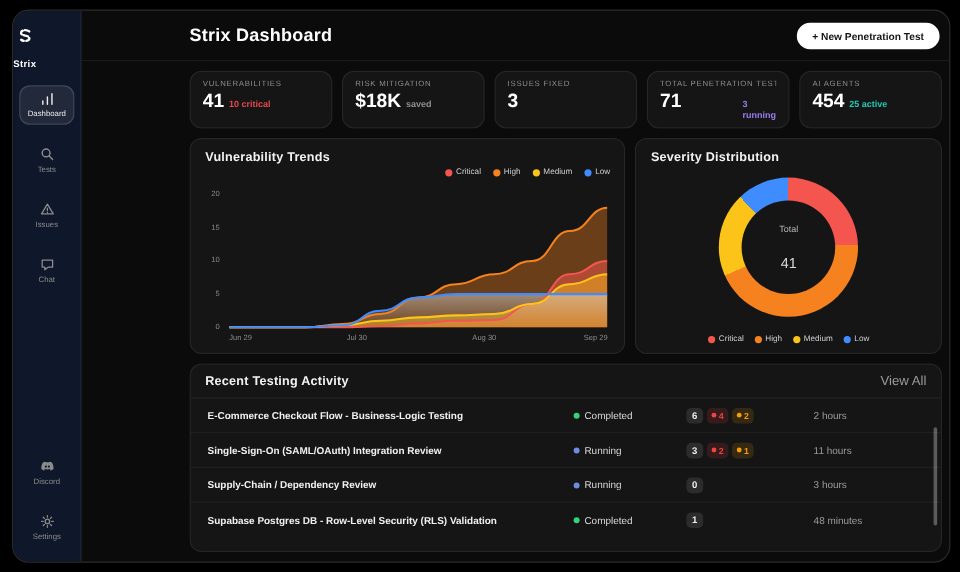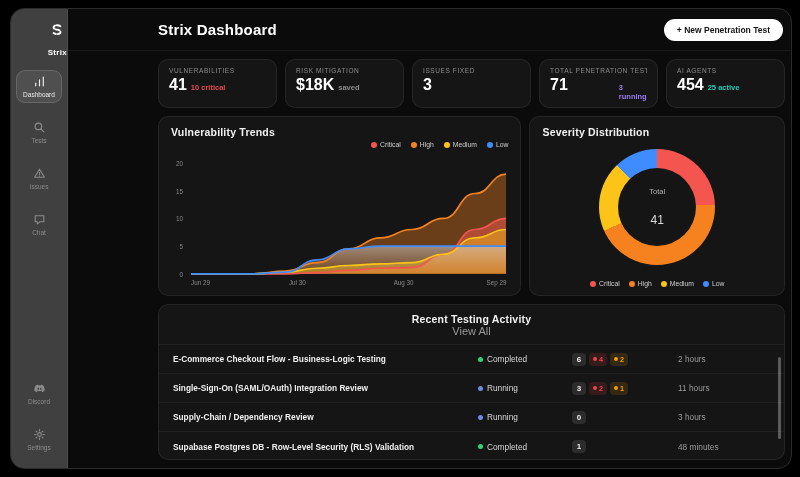--- a/index.html
+++ b/index.html
@@ -3,23 +3,23 @@
 <meta charset="utf-8">
 <style>
   * { box-sizing: border-box; margin: 0; padding: 0; }
   html,body { width:800px; height:477px; background:#000; overflow:hidden;
     font-family:"Liberation Sans", sans-serif; -webkit-font-smoothing:antialiased; }
   .window { position:absolute; left:10px; top:8px; width:782px; height:461px;
     background:#0b0b0b; border:1px solid #2b2b2b; border-radius:14px;
     display:flex; overflow:hidden; }
 
   
-  .sidebar { width:57px; flex:0 0 57px; background:#404040;
+  .sidebar { width:57px; flex:0 0 57px; background:#0f172a;
     border-right:1px solid rgba(255,255,255,.07);
-    display:flex; flex-direction:column; align-items:flex-end; padding:13px 0 12px; }
+    display:flex; flex-direction:column; align-items:flex-start; padding:13px 0 12px; }
   .sb-logo { display:flex; flex-direction:column; align-items:center; gap:4px; color:#fff; }
   .sb-logo .sb-ic svg { width:18px; height:18px; }
   .sb-logo-label { font-size:8px; font-weight:700; color:#fff; letter-spacing:.3px; }
   .sb-group { display:flex; flex-direction:column; align-items:center; width:100%; }
   .sb-item { margin-top:13px; display:flex; flex-direction:column; align-items:center; gap:3px;
     color:#8b8b8b; cursor:pointer; width:46px; padding:4px 2px; border:1px solid transparent; border-radius:9px; }
   .sb-item .sb-ic svg { width:13px; height:13px; display:block; }
   .sb-item .sb-lb { font-size:6.5px; }
   .sb-item.active { background:rgba(255,255,255,.08); border-color:rgba(255,255,255,.14); color:#ececec; }
   .sb-spacer { flex:1; }
@@ -66,21 +66,21 @@
   .donut::after { content:""; position:absolute; inset:19px; border-radius:50%; background:#151515; }
   .donut-center { position:absolute; inset:0; display:flex; flex-direction:column; align-items:center;
     justify-content:center; gap:17px; z-index:2; }
   .donut-center .t { font-size:7.5px; color:#b5b5b5; }
   .donut-center .v { font-size:12px; color:#dadada; }
   .donut-legend { display:flex; justify-content:center; gap:9px; padding-top:4px; }
 
   
   .activity-card { flex:1; min-height:0; display:flex; flex-direction:column; position:relative; overflow:hidden; }
   .act-header { display:flex; align-items:center; justify-content:space-between; padding:8px 12px 7px;
-    border-bottom:1px solid rgba(255,255,255,.06);flex-direction:column; }
+    border-bottom:1px solid rgba(255,255,255,.06); }
   .view-all { font-size:11px; color:#9a9a9a; cursor:pointer; }
   .tgrid { display:grid; grid-template-columns:1fr 94px 106px 92px; align-items:center; padding:0 14px; }
   .thead { height:19px; border-bottom:1px solid rgba(255,255,255,.05); }
   .th { font-size:7.5px; color:#8d8d8d; }
   .trow { height:29px; border-bottom:1px solid rgba(255,255,255,.05); cursor:pointer; }
   .trow:last-child { border-bottom:none; }
   .c-title { font-size:8.3px; font-weight:700; color:#f0f0f0; white-space:nowrap; overflow:hidden; text-overflow:ellipsis; padding-right:8px; }
   .c-status { display:flex; align-items:center; gap:4px; font-size:8.3px; color:#d8d8d8; }
   .st-dot { width:5px; height:5px; border-radius:50%; display:inline-block; }
   .c-issues { display:flex; align-items:center; gap:3px; }

